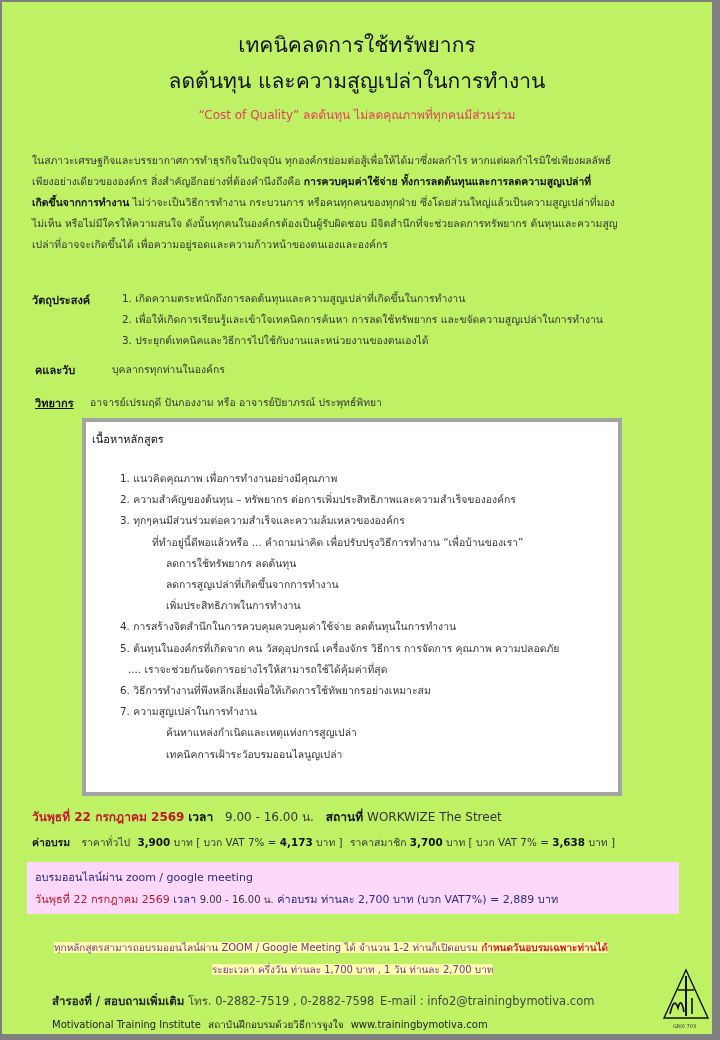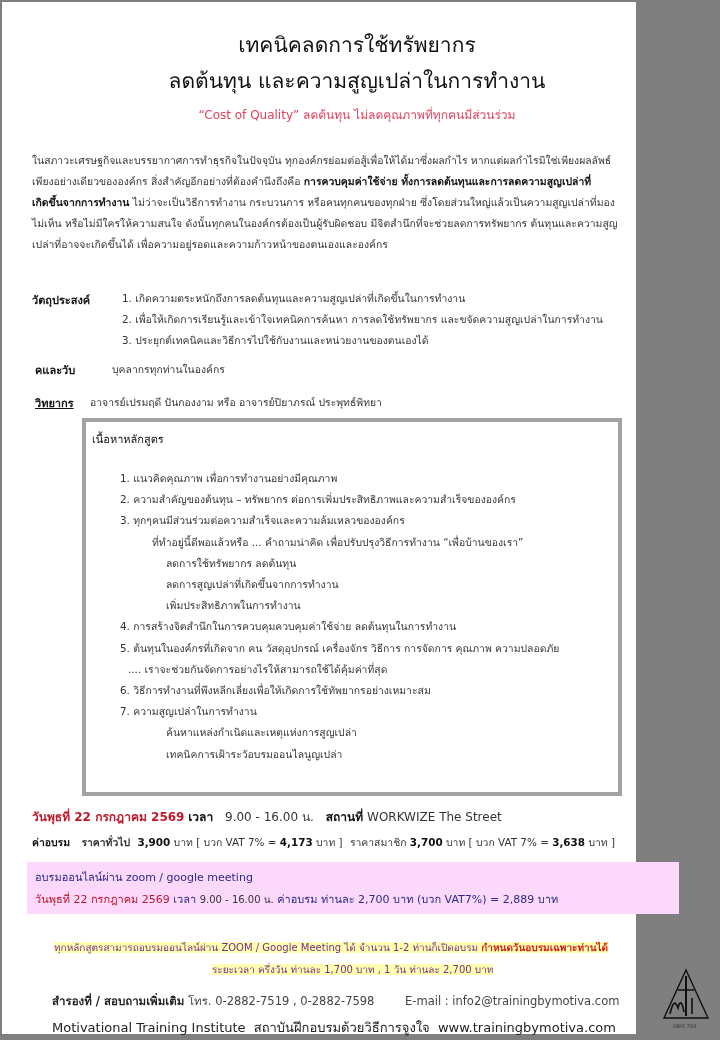--- a/index.html
+++ b/index.html
@@ -1,18 +1,18 @@
 <!DOCTYPE html>
 <html><head>
 <meta charset="utf-8">
 <style>
   html, body { margin:0; padding:0; }
   body { width:720px; height:1040px; background:#7f7f7f; position:relative; overflow:hidden;
          font-family:"DejaVu Sans", sans-serif; color:#222; }
-  .page { position:absolute; left:2px; top:2px; width:634px; height:1032px; background:#ffffff; }
+  .page { position:absolute; left:2px; top:2px; width:710px; height:1032px; background:#bef264; }
   .abs { position:absolute; white-space:nowrap; }
   .title1 { left:0; width:710px; text-align:center; top:26px; font-size:21px; color:#111; }
   .title2 { left:0; width:710px; text-align:center; top:62px; font-size:21px; color:#111; }
   .subtitle { left:0; width:710px; text-align:center; top:103px; font-size:12px; color:#e0405a; }
   .intro { left:30px; top:148px; width:670px; font-size:10.4px; line-height:21px; color:#333; white-space:normal; }
   .intro p { margin:0; white-space:nowrap; }
   .b { font-weight:bold; color:#111; }
   .label { font-size:11px; font-weight:bold; color:#111; }
   .txt { font-size:10.4px; color:#333; }
   .obj-list { left:120px; top:286px; font-size:10.4px; line-height:21px; color:#333; }
@@ -24,21 +24,21 @@
   .ind2 { padding-left:46px; }
   .ind3 { padding-left:8px; }
   .red { color:#c0172b; font-weight:bold; }
   .dark { color:#111; font-weight:bold; }
   .pink { position:absolute; left:25px; top:860px; width:652px; height:52px; background:#fcd9fb; }
   .navy { color:#2a2a8a; }
   .hl { background:#ffffb0; }
   .purple { color:#7a2d8c; }
   .redhl { color:#d11f1f; font-weight:bold; }
   .footer1 { left:50px; top:990px; font-size:11.5px; color:#222; }
-  .footer2 { left:50px; top:1015px; font-size:13px; color:#222; }
+  .footer2 { left:50px; top:1015px; font-size:10px; color:#222; }
   .logo { position:absolute; left:660px; top:966px; width:48px; height:52px; }
   .code { left:671px; top:1021px; font-size:5px; color:#333; }
 </style>
 </head>
 <body>
 
 <div class="page">
 
   <div class="abs title1">เทคนิคลดการใช้ทรัพยากร</div>
   <div class="abs title2">ลดต้นทุน และความสูญเปล่าในการทำงาน</div>
@@ -88,21 +88,21 @@
   <div class="abs" style="left:30px; top:805px; font-size:12px;">
     <span class="red">วันพุธที่ 22 กรกฎาคม 2569</span>
     <span class="dark">เวลา</span>
     <span style="color:#333; margin-left:8px;">9.00 - 16.00 น.</span>
     <span class="dark" style="margin-left:8px;">สถานที่</span>
     <span style="color:#333;">WORKWIZE The Street</span>
   </div>
 
   <div class="abs" style="left:30px; top:832px; font-size:10.4px; color:#333;">
     <span class="dark">ค่าอบรม</span>
-    <span style="margin-left:8px;font-weight:bold;">ราคาทั่วไป</span>
+    <span style="margin-left:8px;">ราคาทั่วไป</span>
     <span class="dark" style="margin-left:4px;">3,900</span>
     <span>บาท</span>
     <span>[ บวก VAT 7% =</span>
     <span class="dark">4,173</span>
     <span>บาท ]</span>
     <span style="margin-left:4px;">ราคาสมาชิก</span>
     <span class="dark">3,700</span>
     <span>บาท</span>
     <span>[ บวก VAT 7% =</span>
     <span class="dark">3,638</span>
@@ -122,21 +122,21 @@
   <div class="abs" style="left:52px; top:938px; font-size:10px;">
     <span class="hl purple">ทุกหลักสูตรสามารถอบรมออนไลน์ผ่าน ZOOM / Google Meeting ได้  จำนวน 1-2 ท่านก็เปิดอบรม  </span><span class="hl redhl">กำหนดวันอบรมเฉพาะท่านได้</span>
   </div>
   <div class="abs" style="left:210px; top:960px; font-size:10px;">
     <span class="hl purple">ระยะเวลา ครึ่งวัน ท่านละ 1,700 บาท  ,  1 วัน ท่านละ 2,700 บาท</span>
   </div>
 
   <div class="abs footer1">
     <span style="font-weight:bold;">สำรองที่ / สอบถามเพิ่มเติม</span>
     <span style="color:#444;">โทร. 0-2882-7519 , 0-2882-7598</span>
-    <span style="color:#444; margin-left:27px;">E-mail : info2@trainingbymotiva.com</span>
+    <span style="color:#444; margin-left:2px;">E-mail : info2@trainingbymotiva.com</span>
   </div>
   <div class="abs footer2">
     <span>Motivational Training Institute</span>
     <span style="margin-left:4px;">สถาบันฝึกอบรมด้วยวิธีการจูงใจ</span>
     <span style="margin-left:4px;">www.trainingbymotiva.com</span>
   </div>
 
   <svg class="logo" viewBox="0 0 48 52">
     <polygon points="24,2 46,50 2,50" fill="none" stroke="#111" stroke-width="1.4"></polygon>
     <line x1="24" y1="8" x2="24" y2="48" stroke="#111" stroke-width="2"></line>

